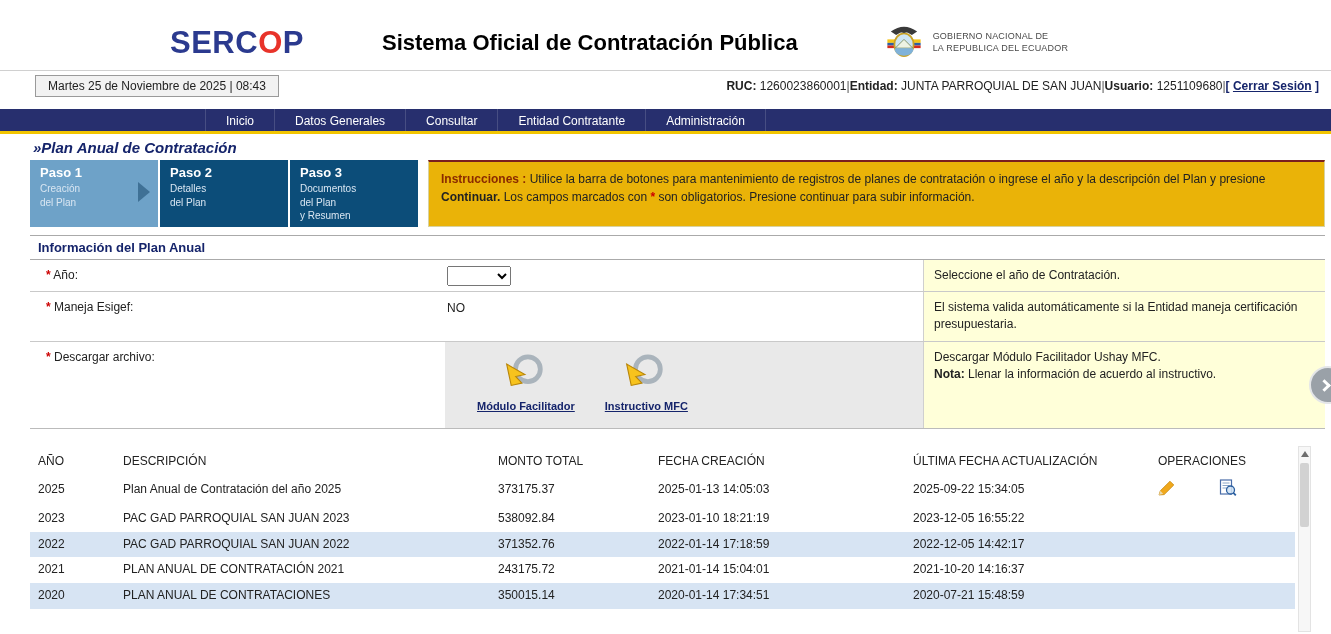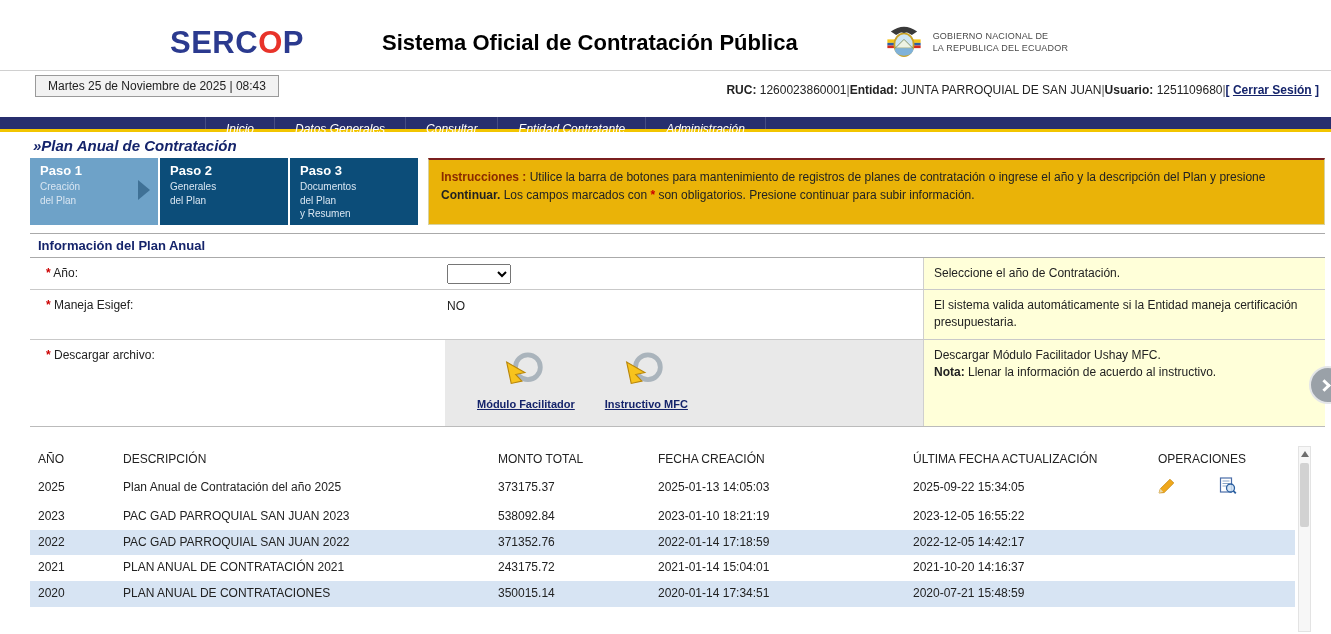--- a/index.html
+++ b/index.html
@@ -10,30 +10,30 @@
   }
   
   .header { display: flex; align-items: center; height: 70px; padding-top: 16px; }
   .logo-sercop { margin-left: 170px; font-size: 31px; font-weight: bold; letter-spacing: .5px; white-space: nowrap; }
   .logo-serc, .logo-p { color: #2b3a8f; }
   .logo-o { color: #e8332a; }
   .main-title { margin-left: 78px; font-size: 22px; font-weight: bold; color: #000; white-space: nowrap; }
   .gov-block { margin-left: 85px; display: flex; align-items: center; gap: 8px; }
   .gov-text { font-size: 9px; color: #4a4a4a; line-height: 1.3; letter-spacing: .2px; }
   
-  .infobar { display: flex; justify-content: space-between; align-items: flex-end;
-             padding: 4px 12px 20px 35px; border-top: 1px solid #d0d0d0; }
+  .infobar { display: flex; justify-content: space-between; align-items: center;
+             padding: 4px 12px 12px 35px; border-top: 1px solid #d0d0d0; }
   .date-box { border: 1px solid #9a9a9a; background: #f2f2f2; padding: 3px 12px; font-size: 12px; }
   .session { display: flex; align-items: center; font-size: 12px; white-space: nowrap; }
   .sep { color: #555; }
   .logout { font-weight: bold; color: #15246b; }
   .logout-link { color: #15246b; text-decoration: underline; cursor: pointer; font-weight: bold; }
   
-  .navbar { background: #272f6e; height: 15px; display: flex; align-items: stretch;
-            padding-left: 205px; border-bottom: 3px solid #f2c500; font-style: italic; }
+  .navbar { background: #272f6e; height: 25px; display: flex; align-items: stretch;
+            padding-left: 205px; border-bottom: 3px solid #f2c500; }
   .nav-item { color: #fff; font-size: 12px; padding: 5px 20px; cursor: pointer; border-right: 1px solid rgba(255,255,255,.15); }
   .nav-item:first-child { border-left: 1px solid rgba(255,255,255,.15); }
   
   .page-title { margin: 5px 0 4px 33px; font-size: 15px; font-weight: bold; color: #15246b; font-style: italic; }
   
   .steps-row { display: flex; align-items: stretch; margin: 0 6px 0 30px; min-height: 64px; }
   .step { width: 128px; margin-right: 2px; padding: 5px 8px 4px 10px; color: #fff; position: relative; cursor: pointer; }
   .step-title { font-weight: bold; font-size: 13px; margin-bottom: 2px; }
   .step-sub { font-size: 10px; color: #d9e6f2; line-height: 1.35; }
   .step1 { background: #6ea2c8; }
@@ -135,21 +135,21 @@
     <div class="step-title">Paso 1</div>
     <div class="step-sub">
       <div>Creación</div>
       <div>del Plan</div>
     </div>
     <span class="arrow"></span>
   </div>
   <div class="step step2">
     <div class="step-title">Paso 2</div>
     <div class="step-sub">
-      <div>Generales</div>
+      <div>Detalles</div>
       <div>del Plan</div>
     </div>
   </div>
   <div class="step step3">
     <div class="step-title">Paso 3</div>
     <div class="step-sub">
       <div>Documentos</div>
       <div>del Plan</div>
       <div>y Resumen</div>
     </div>

